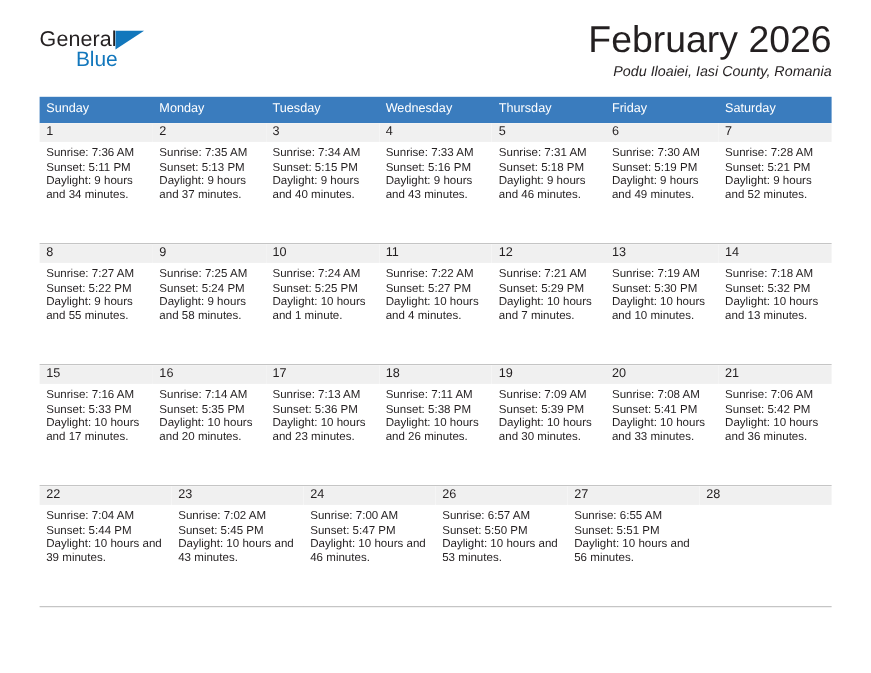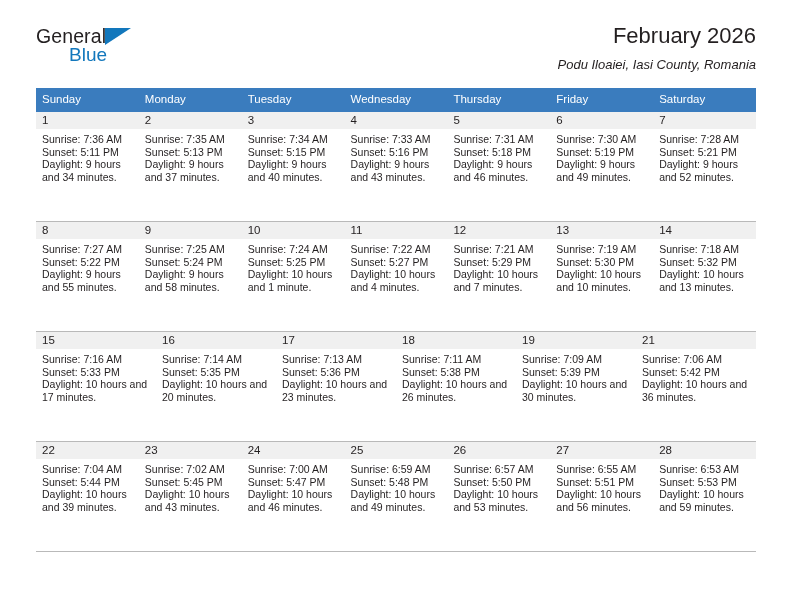--- a/index.html
+++ b/index.html
@@ -63,21 +63,21 @@
     color: #1277bc;
     line-height: 20px;
   }
   .title-block {
     position: absolute;
     right: 0;
     top: 20px;
     text-align: right;
   }
   .cal-title {
-    font-size: 22px;
+    font-size: 34px;
     font-weight: normal;
     color: #231f20;
     line-height: 32px;
     white-space: nowrap;
   }
   .cal-sub {
     font-size: 13px;
     color: #231f20;
     line-height: 20px;
     margin-top: 3px;
@@ -317,20 +317,28 @@
       </div>
       <div class="day">
         <div class="day-num-band">19</div>
         <div class="day-body">
           <div>Sunrise: 7:09 AM</div>
           <div>Sunset: 5:39 PM</div>
           <div class="daylight-line">Daylight: 10 hours and 30 minutes.</div>
         </div>
       </div>
       <div class="day">
+        <div class="day-num-band">20</div>
+        <div class="day-body">
+          <div>Sunrise: 7:08 AM</div>
+          <div>Sunset: 5:41 PM</div>
+          <div class="daylight-line">Daylight: 10 hours and 33 minutes.</div>
+        </div>
+      </div>
+      <div class="day">
         <div class="day-num-band">21</div>
         <div class="day-body">
           <div>Sunrise: 7:06 AM</div>
           <div>Sunset: 5:42 PM</div>
           <div class="daylight-line">Daylight: 10 hours and 36 minutes.</div>
         </div>
       </div>
     </div>
 
     <div class="week">
@@ -352,47 +360,34 @@
       </div>
       <div class="day">
         <div class="day-num-band">24</div>
         <div class="day-body">
           <div>Sunrise: 7:00 AM</div>
           <div>Sunset: 5:47 PM</div>
           <div class="daylight-line">Daylight: 10 hours and 46 minutes.</div>
         </div>
       </div>
       <div class="day">
-        <div class="day-num-band">25</div>
-        <div class="day-body">
-          <div>Sunrise: 6:59 AM</div>
-          <div>Sunset: 5:48 PM</div>
-          <div class="daylight-line">Daylight: 10 hours and 49 minutes.</div>
-        </div>
-      </div>
-      <div class="day">
         <div class="day-num-band">26</div>
         <div class="day-body">
           <div>Sunrise: 6:57 AM</div>
           <div>Sunset: 5:50 PM</div>
           <div class="daylight-line">Daylight: 10 hours and 53 minutes.</div>
         </div>
       </div>
       <div class="day">
         <div class="day-num-band">27</div>
         <div class="day-body">
           <div>Sunrise: 6:55 AM</div>
           <div>Sunset: 5:51 PM</div>
           <div class="daylight-line">Daylight: 10 hours and 56 minutes.</div>
         </div>
       </div>
       <div class="day">
         <div class="day-num-band">28</div>
-        <div class="day-body">
-          <div>Sunrise: 6:53 AM</div>
-          <div>Sunset: 5:53 PM</div>
-          <div class="daylight-line">Daylight: 10 hours and 59 minutes.</div>
-        </div>
       </div>
     </div>
 
   </div>
 </div>
 
 </body></html>

